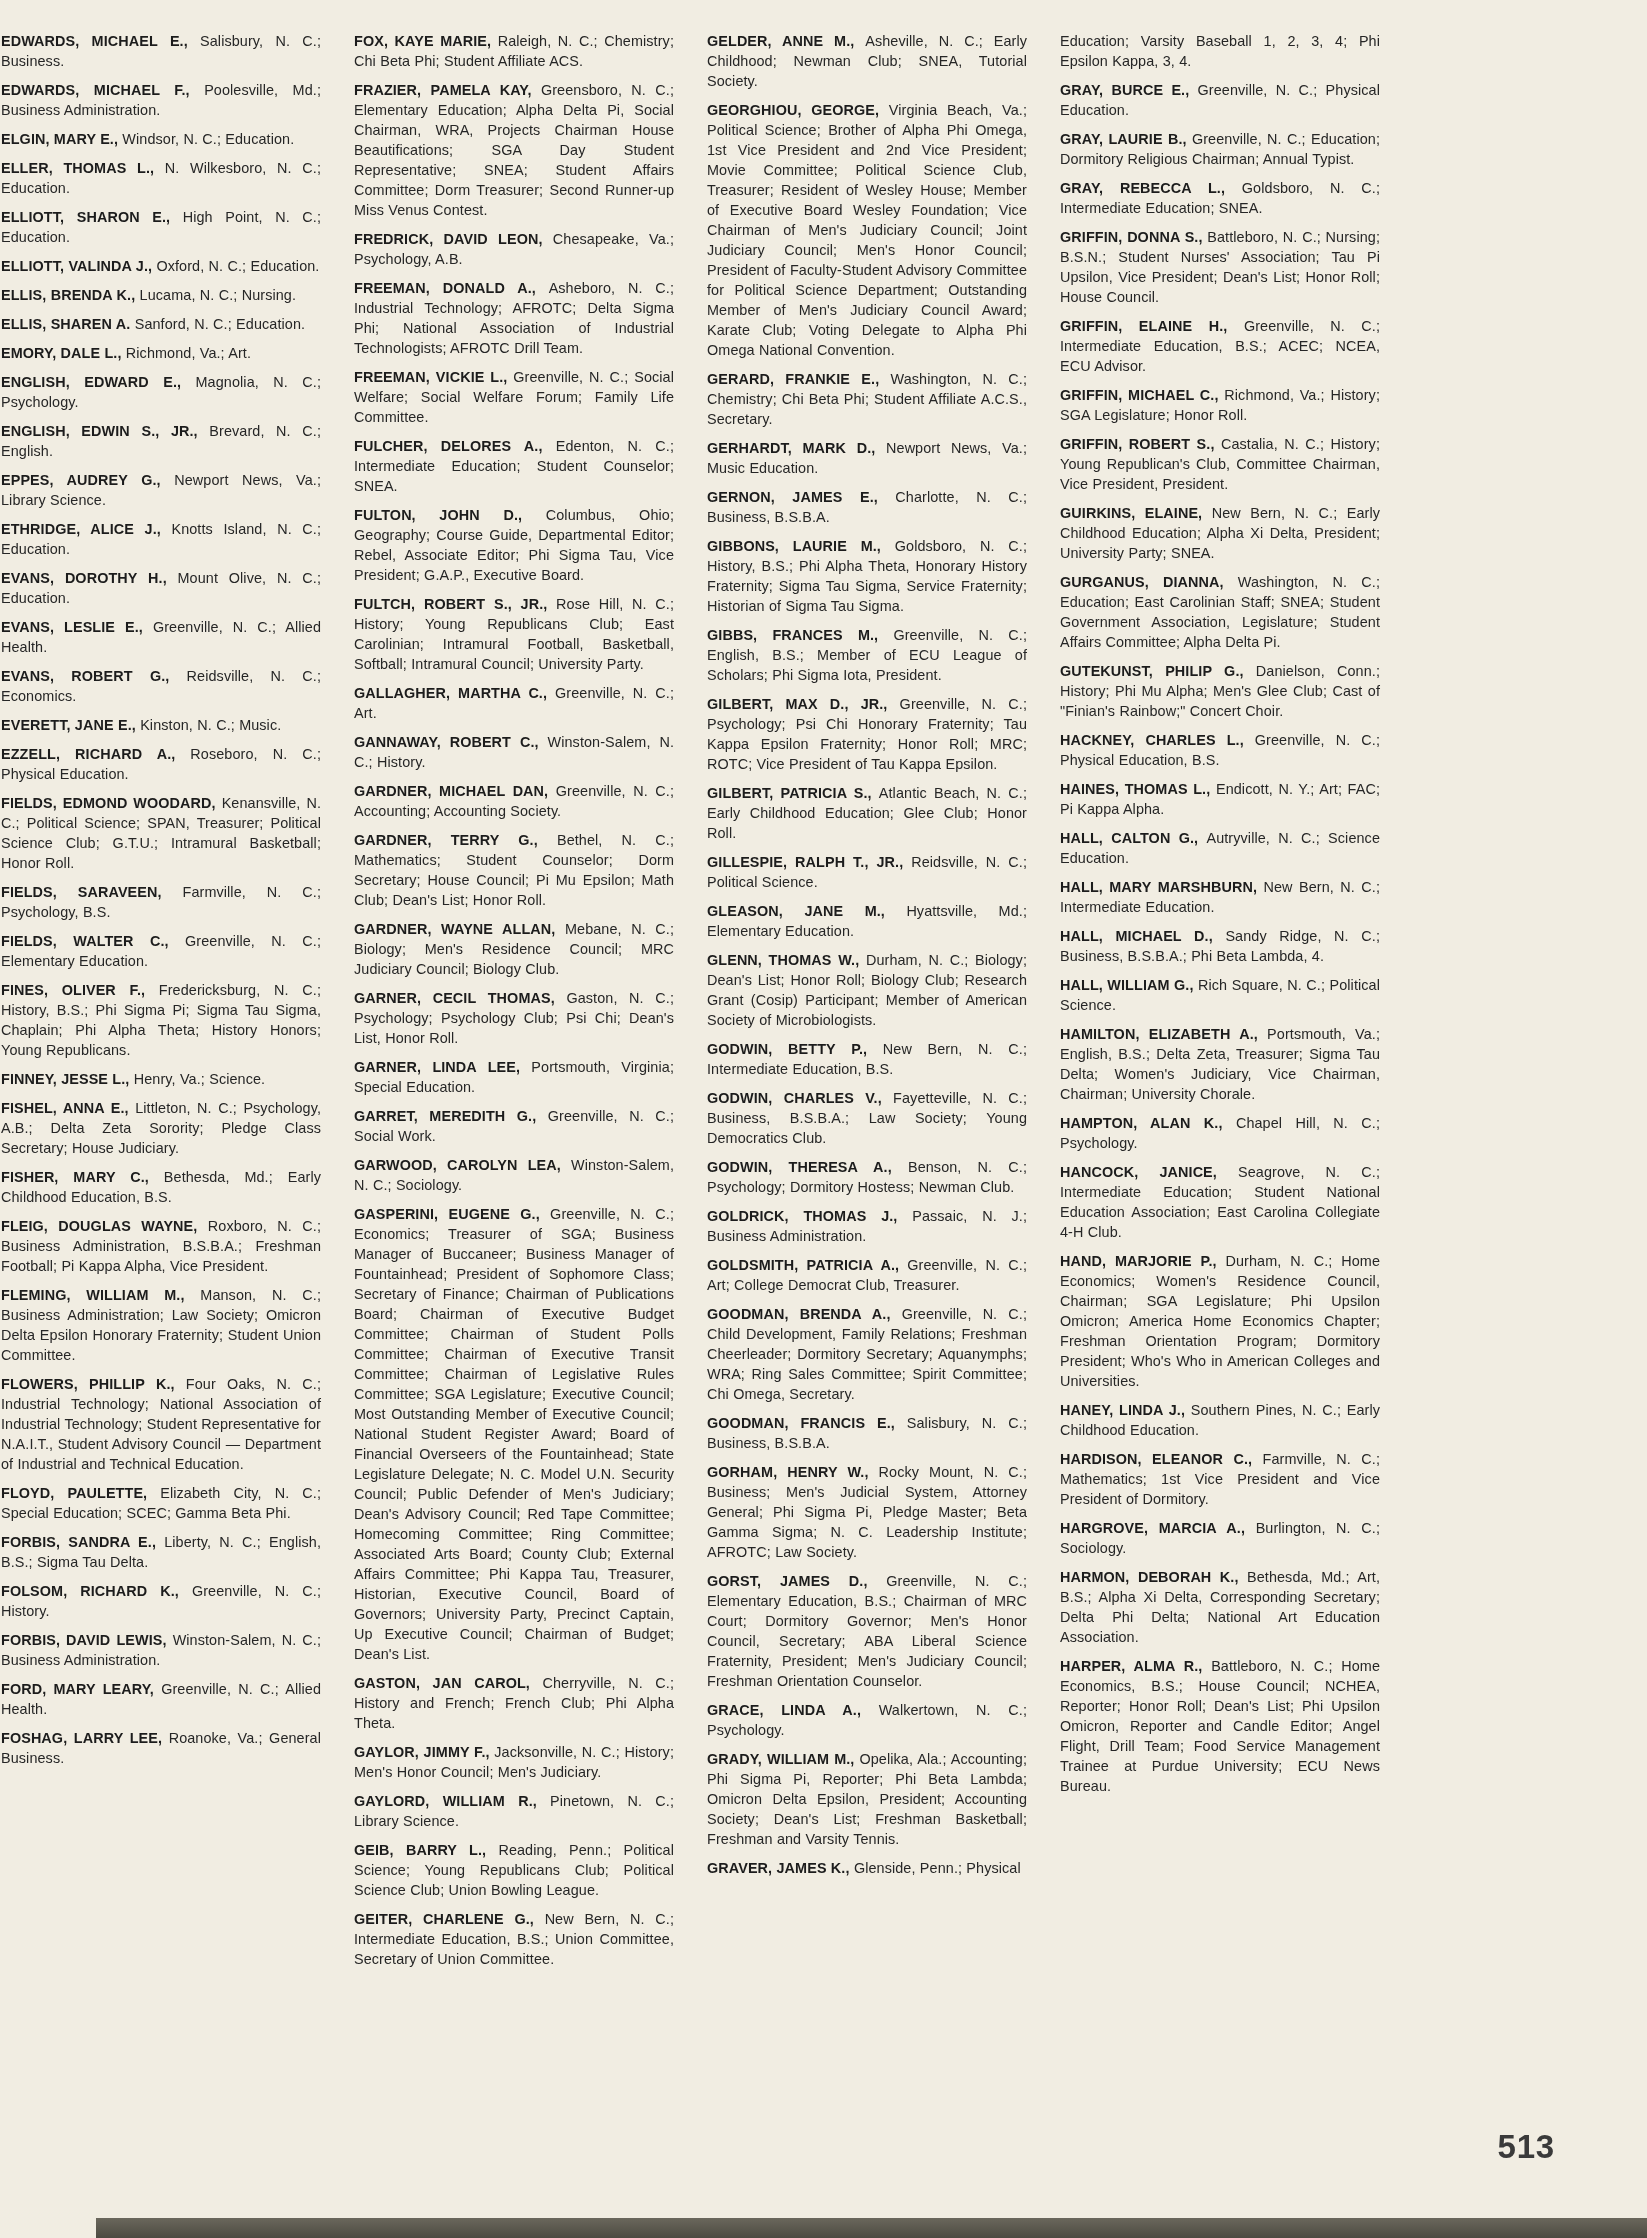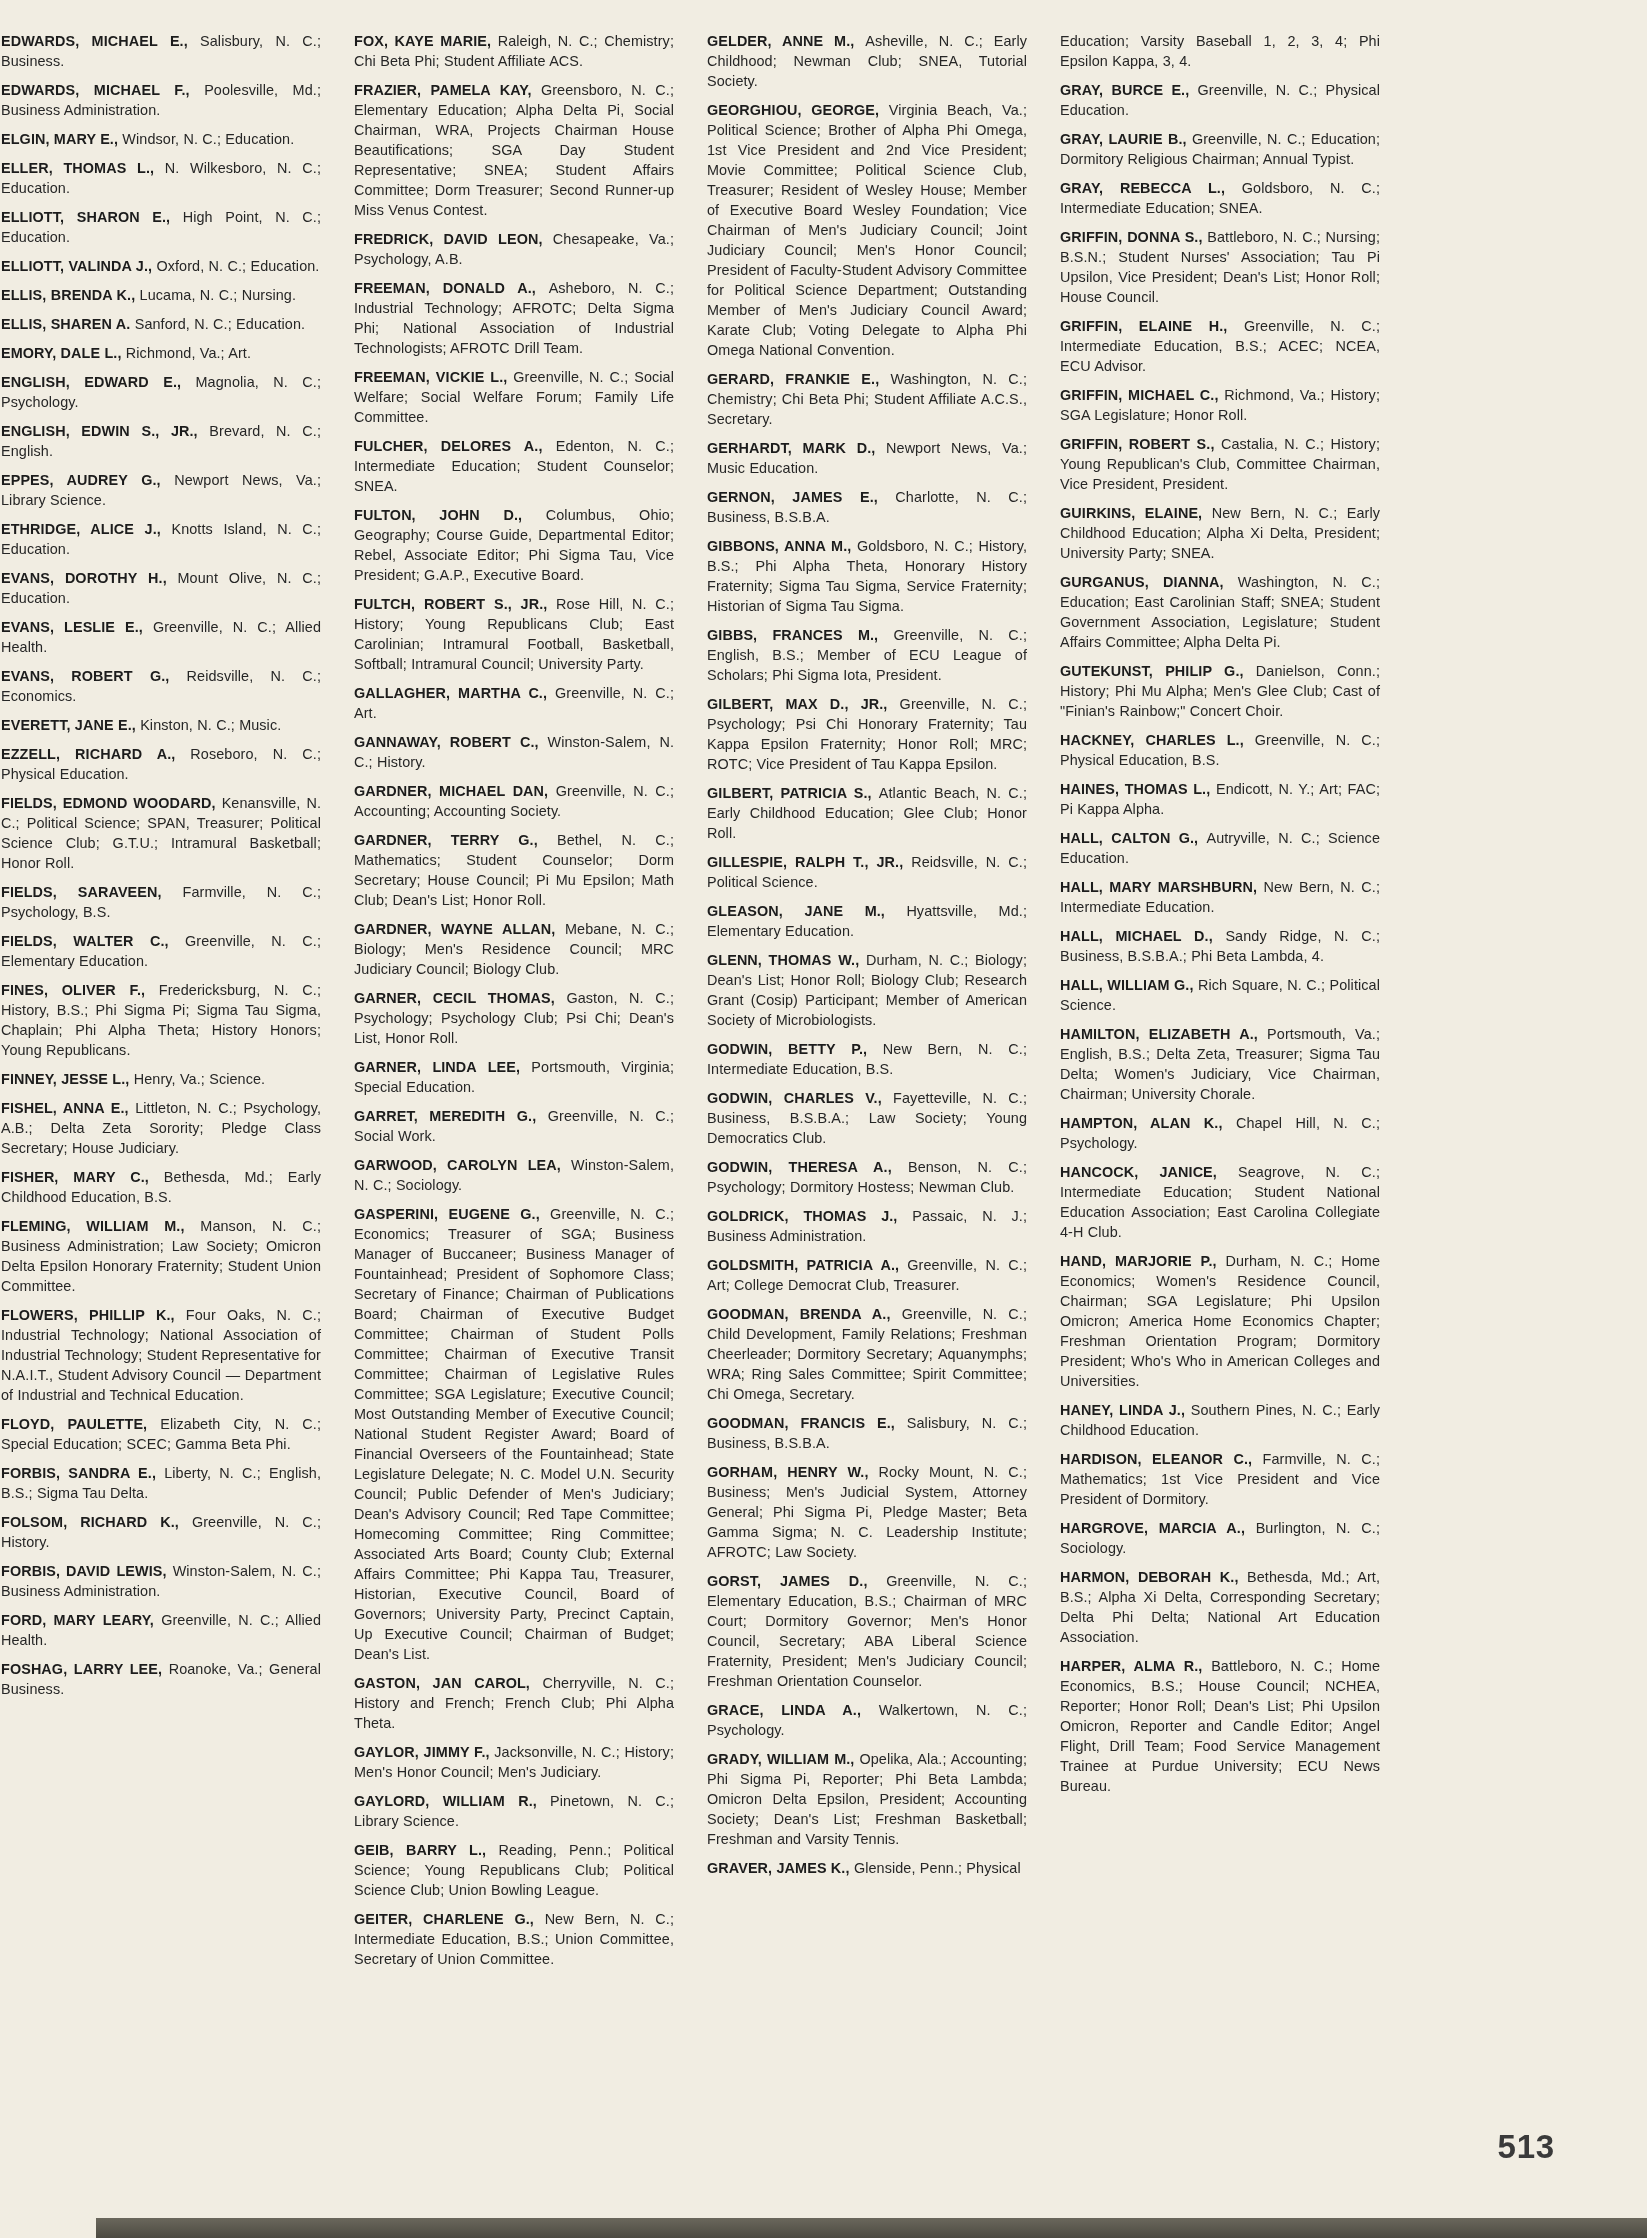--- a/index.html
+++ b/index.html
@@ -83,20 +83,21 @@
         <p class="entry"><span class="entry-name">EVANS, ROBERT G., </span>Reidsville, N. C.; Economics.</p>
         <p class="entry"><span class="entry-name">EVERETT, JANE E., </span>Kinston, N. C.; Music.</p>
         <p class="entry"><span class="entry-name">EZZELL, RICHARD A., </span>Roseboro, N. C.; Physical Education.</p>
         <p class="entry"><span class="entry-name">FIELDS, EDMOND WOODARD, </span>Kenansville, N. C.; Political Science; SPAN, Treasurer; Political Science Club; G.T.U.; Intramural Basketball; Honor Roll.</p>
         <p class="entry"><span class="entry-name">FIELDS, SARAVEEN, </span>Farmville, N. C.; Psychology, B.S.</p>
         <p class="entry"><span class="entry-name">FIELDS, WALTER C., </span>Greenville, N. C.; Elementary Education.</p>
         <p class="entry"><span class="entry-name">FINES, OLIVER F., </span>Fredericksburg, N. C.; History, B.S.; Phi Sigma Pi; Sigma Tau Sigma, Chaplain; Phi Alpha Theta; History Honors; Young Republicans.</p>
         <p class="entry"><span class="entry-name">FINNEY, JESSE L., </span>Henry, Va.; Science.</p>
         <p class="entry"><span class="entry-name">FISHEL, ANNA E., </span>Littleton, N. C.; Psychology, A.B.; Delta Zeta Sorority; Pledge Class Secretary; House Judiciary.</p>
         <p class="entry"><span class="entry-name">FISHER, MARY C., </span>Bethesda, Md.; Early Childhood Education, B.S.</p>
+        <p class="entry"><span class="entry-name">FLEIG, DOUGLAS WAYNE, </span>Roxboro, N. C.; Business Administration, B.S.B.A.; Freshman Football; Pi Kappa Alpha, Vice President.</p>
         <p class="entry"><span class="entry-name">FLEMING, WILLIAM M., </span>Manson, N. C.; Business Administration; Law Society; Omicron Delta Epsilon Honorary Fraternity; Student Union Committee.</p>
         <p class="entry"><span class="entry-name">FLOWERS, PHILLIP K., </span>Four Oaks, N. C.; Industrial Technology; National Association of Industrial Technology; Student Representative for N.A.I.T., Student Advisory Council — Department of Industrial and Technical Education.</p>
         <p class="entry"><span class="entry-name">FLOYD, PAULETTE, </span>Elizabeth City, N. C.; Special Education; SCEC; Gamma Beta Phi.</p>
         <p class="entry"><span class="entry-name">FORBIS, SANDRA E., </span>Liberty, N. C.; English, B.S.; Sigma Tau Delta.</p>
         <p class="entry"><span class="entry-name">FOLSOM, RICHARD K., </span>Greenville, N. C.; History.</p>
         <p class="entry"><span class="entry-name">FORBIS, DAVID LEWIS, </span>Winston-Salem, N. C.; Business Administration.</p>
         <p class="entry"><span class="entry-name">FORD, MARY LEARY, </span>Greenville, N. C.; Allied Health.</p>
         <p class="entry"><span class="entry-name">FOSHAG, LARRY LEE, </span>Roanoke, Va.; General Business.</p>
       </div>
     <div class="column">
@@ -123,21 +124,21 @@
         <p class="entry"><span class="entry-name">GAYLORD, WILLIAM R., </span>Pinetown, N. C.; Library Science.</p>
         <p class="entry"><span class="entry-name">GEIB, BARRY L., </span>Reading, Penn.; Political Science; Young Republicans Club; Political Science Club; Union Bowling League.</p>
         <p class="entry"><span class="entry-name">GEITER, CHARLENE G., </span>New Bern, N. C.; Intermediate Education, B.S.; Union Committee, Secretary of Union Committee.</p>
       </div>
     <div class="column">
         <p class="entry"><span class="entry-name">GELDER, ANNE M., </span>Asheville, N. C.; Early Childhood; Newman Club; SNEA, Tutorial Society.</p>
         <p class="entry"><span class="entry-name">GEORGHIOU, GEORGE, </span>Virginia Beach, Va.; Political Science; Brother of Alpha Phi Omega, 1st Vice President and 2nd Vice President; Movie Committee; Political Science Club, Treasurer; Resident of Wesley House; Member of Executive Board Wesley Foundation; Vice Chairman of Men's Judiciary Council; Joint Judiciary Council; Men's Honor Council; President of Faculty-Student Advisory Committee for Political Science Department; Outstanding Member of Men's Judiciary Council Award; Karate Club; Voting Delegate to Alpha Phi Omega National Convention.</p>
         <p class="entry"><span class="entry-name">GERARD, FRANKIE E., </span>Washington, N. C.; Chemistry; Chi Beta Phi; Student Affiliate A.C.S., Secretary.</p>
         <p class="entry"><span class="entry-name">GERHARDT, MARK D., </span>Newport News, Va.; Music Education.</p>
         <p class="entry"><span class="entry-name">GERNON, JAMES E., </span>Charlotte, N. C.; Business, B.S.B.A.</p>
-        <p class="entry"><span class="entry-name">GIBBONS, ANNA M., </span>Goldsboro, N. C.; History, B.S.; Phi Alpha Theta, Honorary History Fraternity; Sigma Tau Sigma, Service Fraternity; Historian of Sigma Tau Sigma.</p>
+        <p class="entry"><span class="entry-name">GIBBONS, LAURIE M., </span>Goldsboro, N. C.; History, B.S.; Phi Alpha Theta, Honorary History Fraternity; Sigma Tau Sigma, Service Fraternity; Historian of Sigma Tau Sigma.</p>
         <p class="entry"><span class="entry-name">GIBBS, FRANCES M., </span>Greenville, N. C.; English, B.S.; Member of ECU League of Scholars; Phi Sigma Iota, President.</p>
         <p class="entry"><span class="entry-name">GILBERT, MAX D., JR., </span>Greenville, N. C.; Psychology; Psi Chi Honorary Fraternity; Tau Kappa Epsilon Fraternity; Honor Roll; MRC; ROTC; Vice President of Tau Kappa Epsilon.</p>
         <p class="entry"><span class="entry-name">GILBERT, PATRICIA S., </span>Atlantic Beach, N. C.; Early Childhood Education; Glee Club; Honor Roll.</p>
         <p class="entry"><span class="entry-name">GILLESPIE, RALPH T., JR., </span>Reidsville, N. C.; Political Science.</p>
         <p class="entry"><span class="entry-name">GLEASON, JANE M., </span>Hyattsville, Md.; Elementary Education.</p>
         <p class="entry"><span class="entry-name">GLENN, THOMAS W., </span>Durham, N. C.; Biology; Dean's List; Honor Roll; Biology Club; Research Grant (Cosip) Participant; Member of American Society of Microbiologists.</p>
         <p class="entry"><span class="entry-name">GODWIN, BETTY P., </span>New Bern, N. C.; Intermediate Education, B.S.</p>
         <p class="entry"><span class="entry-name">GODWIN, CHARLES V., </span>Fayetteville, N. C.; Business, B.S.B.A.; Law Society; Young Democratics Club.</p>
         <p class="entry"><span class="entry-name">GODWIN, THERESA A., </span>Benson, N. C.; Psychology; Dormitory Hostess; Newman Club.</p>
         <p class="entry"><span class="entry-name">GOLDRICK, THOMAS J., </span>Passaic, N. J.; Business Administration.</p>

